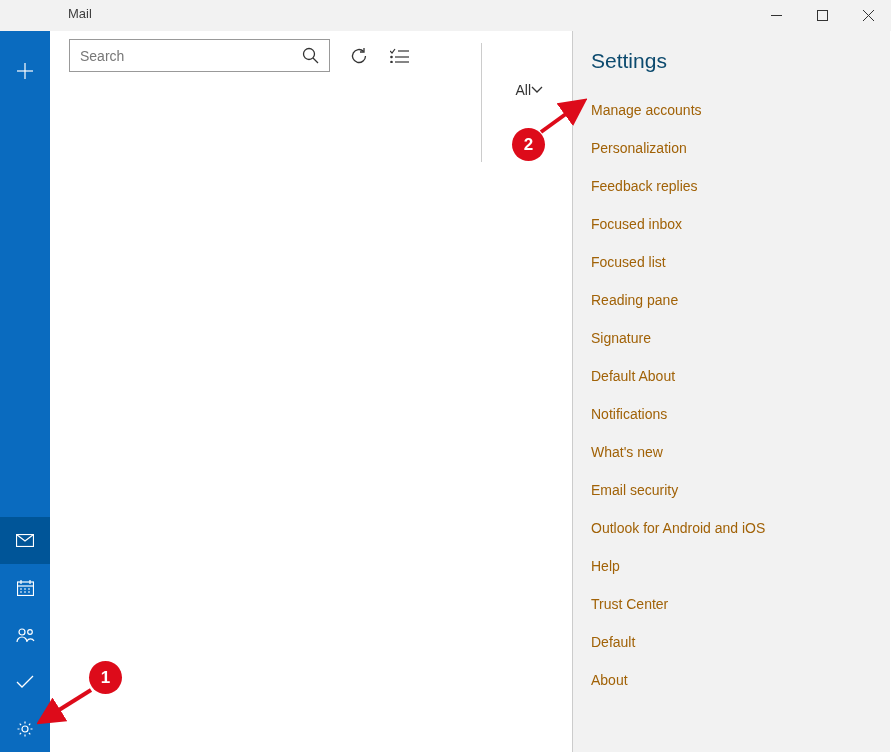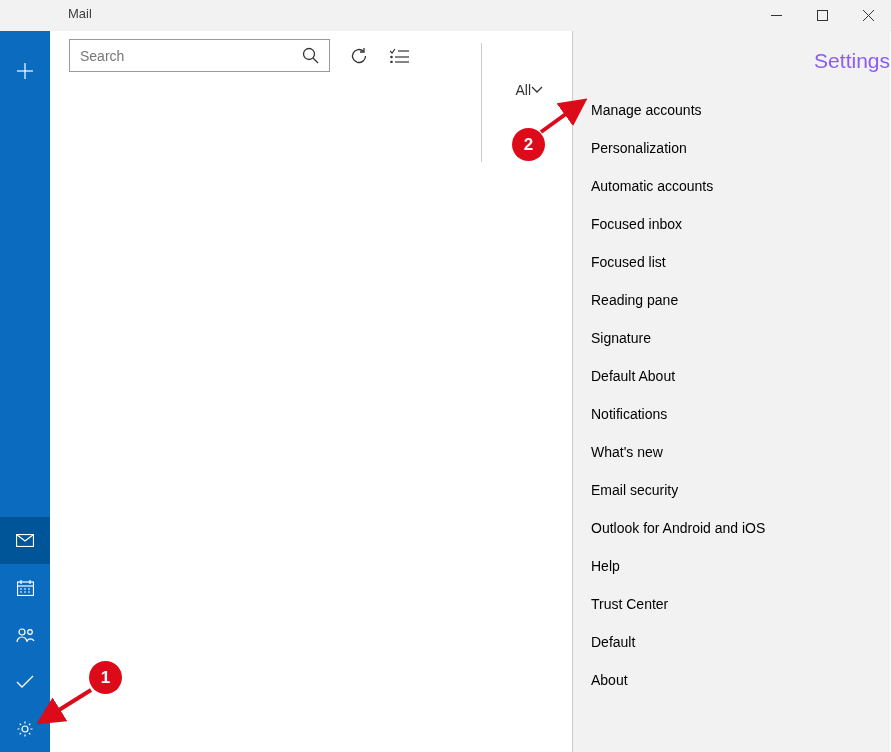--- a/index.html
+++ b/index.html
@@ -133,29 +133,28 @@
       top: 31px;
       width: 318px;
       height: 721px;
       background: #f2f2f2;
       border-left: 1px solid #ccc;
       padding: 18px 0 0 0;
     }
     .settings-title {
       font-size: 21px;
       font-weight: 400;
-      color: #8b5cf6;
+      color: #0c4a6e;
       padding-left: 18px;
       margin-bottom: 18px;
-      text-align: right;
     }
     .settings-item {
       padding: 11px 18px;
       font-size: 14px;
-      color: #000000;
+      color: #a16207;
       cursor: pointer;
     }
     
     .annot-badge {
       position: absolute;
       width: 33px;
       height: 33px;
       border-radius: 50%;
       background: #dd0b1a;
       color: #fff;
@@ -293,21 +292,21 @@
     </div>
   </div>
   <div class="divider-vert"></div>
 </div>
 
 <div class="settings-panel">
   <div class="settings-title">Settings</div>
   <div>
     <div class="settings-item">Manage accounts</div>
     <div class="settings-item">Personalization</div>
-    <div class="settings-item">Automatic accounts</div>
+    <div class="settings-item">Feedback replies</div>
     <div class="settings-item">Focused inbox</div>
     <div class="settings-item">Focused list</div>
     <div class="settings-item">Reading pane</div>
     <div class="settings-item">Signature</div>
     <div class="settings-item">Default About</div>
     <div class="settings-item">Notifications</div>
     <div class="settings-item">What's new</div>
     <div class="settings-item">Email security</div>
     <div class="settings-item">Outlook for Android and iOS</div>
     <div class="settings-item">Help</div>

